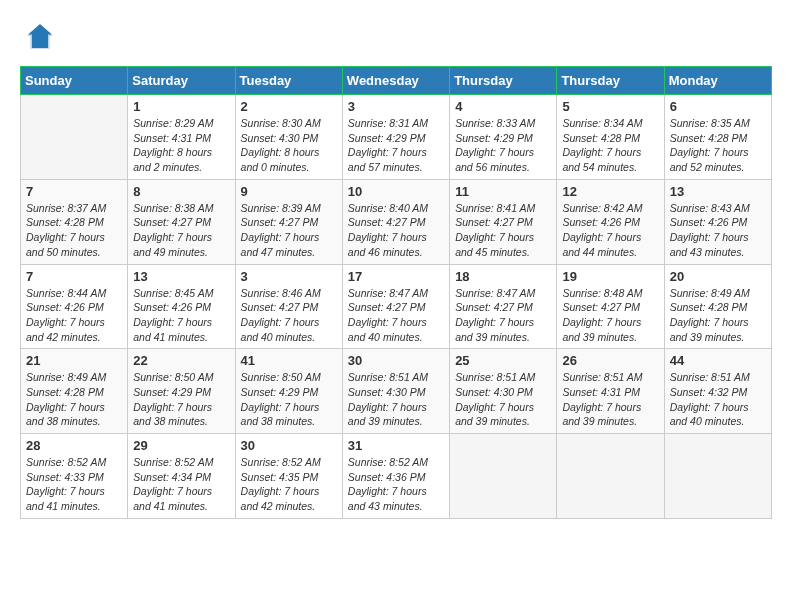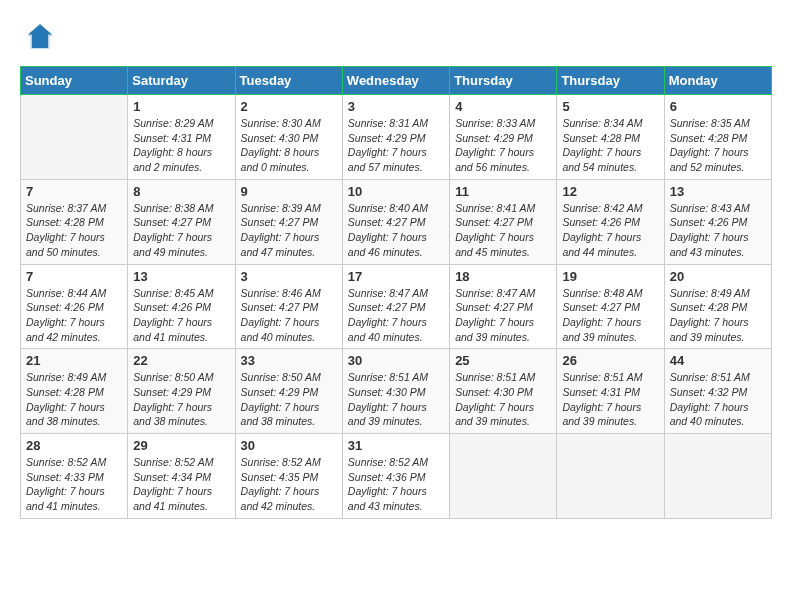--- a/index.html
+++ b/index.html
@@ -215,21 +215,21 @@
       <tr>
         <td>
           <span class="day-number">21</span>
           <div class="day-info">Sunrise: 8:49 AM<br>Sunset: 4:28 PM<br>Daylight: 7 hours and 38 minutes.</div>
         </td>
         <td>
           <span class="day-number">22</span>
           <div class="day-info">Sunrise: 8:50 AM<br>Sunset: 4:29 PM<br>Daylight: 7 hours and 38 minutes.</div>
         </td>
         <td>
-          <span class="day-number">33</span>
+          <span class="day-number">41</span>
           <div class="day-info">Sunrise: 8:50 AM<br>Sunset: 4:29 PM<br>Daylight: 7 hours and 38 minutes.</div>
         </td>
         <td>
           <span class="day-number">30</span>
           <div class="day-info">Sunrise: 8:51 AM<br>Sunset: 4:30 PM<br>Daylight: 7 hours and 39 minutes.</div>
         </td>
         <td>
           <span class="day-number">25</span>
           <div class="day-info">Sunrise: 8:51 AM<br>Sunset: 4:30 PM<br>Daylight: 7 hours and 39 minutes.</div>
         </td>

